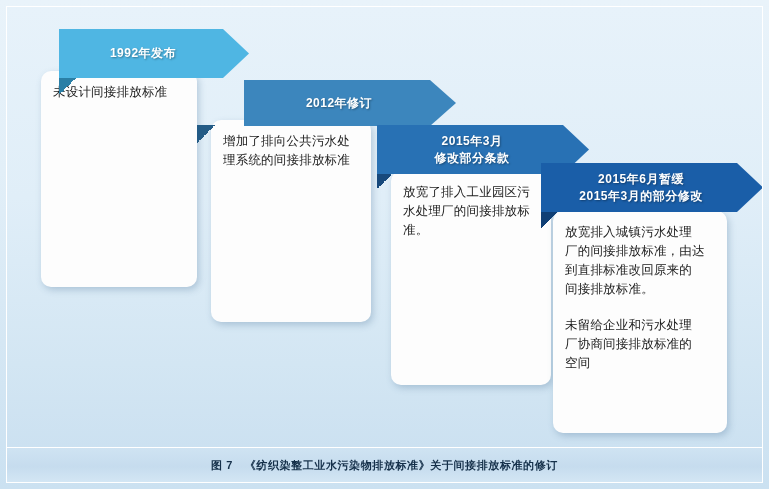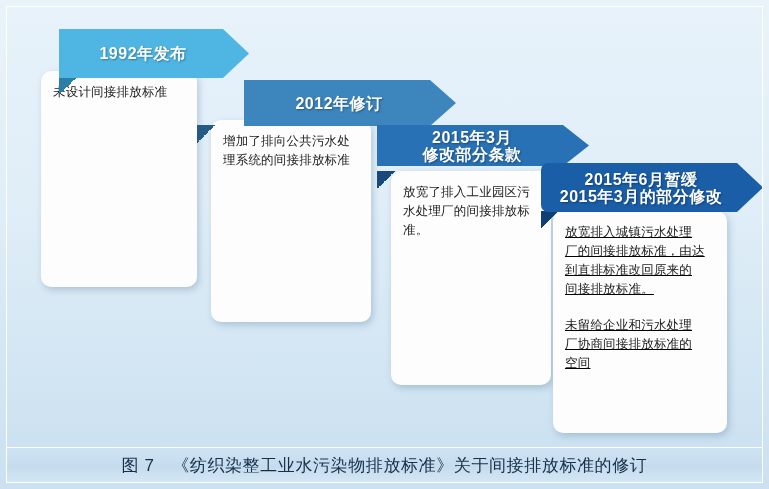--- a/index.html
+++ b/index.html
@@ -78,21 +78,21 @@
   .banner {
     position: relative;
     width: 100%;
     height: 100%;
     display: flex;
     align-items: center;
     justify-content: center;
     box-sizing: border-box;
     color: #ffffff;
     font-weight: bold;
-    font-size: 16px;
+    font-size: 12px;
     line-height: 17px;
     text-align: center;
     text-shadow: 1px 1px 2px rgba(0, 0, 0, 0.35);
     letter-spacing: 0.5px;
     padding-right: 22px;
   }
   .banner-label { position: relative; z-index: 2; }
 
   
   .fold {
@@ -109,22 +109,22 @@
     right: 0;
     bottom: 0;
     height: 34px;
     background: linear-gradient(to bottom, #cfe3f2 0%, #c6dcee 55%, #d3e6f4 100%);
     border-top: 1px solid #ffffff;
     display: flex;
     align-items: center;
     justify-content: center;
   }
   .caption-text {
-    font-size: 17px;
-    font-weight: normal;
+    font-size: 11px;
+    font-weight: bold;
     color: #15304a;
     letter-spacing: 0.6px;
     white-space: pre;
   }
 </style>
 </head>
 <body>
 
 <div class="figure-frame">
   <div class="figure-inner">
@@ -170,46 +170,46 @@
         <div class="panel" style="left:384px; top:164px; width:160px; height:214px;">
           <div class="panel-inner">
             <p class="para">放宽了排入工业园区污
 水处理厂的间接排放标
 准。</p>
           </div>
         </div>
 
         <div class="fold" style="left:370px; top:164px; background:linear-gradient(135deg,#17497c 0%,#17497c 50%,transparent 50%);"></div>
 
-        <div class="banner-wrap" style="left:370px; top:118px; width:212px; height:41px;">
+        <div class="banner-wrap" style="left:370px; top:118px; width:212px; height:49px;">
           <div class="banner" style="background:#2871b4; clip-path:polygon(0 0, calc(100% - 26px) 0, 100% 50%, calc(100% - 26px) 100%, 0 100%); white-space:pre-line;">
             <span class="banner-label">2015年3月
 修改部分条款</span>
           </div>
         </div>
       </div>
 
       <div class="step">
 
-        <div class="panel" style="left:546px; top:204px; width:174px; height:222px;text-decoration:underline;">
+        <div class="panel" style="left:546px; top:204px; width:174px; height:222px;">
           <div class="panel-inner">
             <p class="para">放宽排入城镇污水处理
 厂的间接排放标准，由达
 到直排标准改回原来的
 间接排放标准。</p>
             <p class="para">未留给企业和污水处理
 厂协商间接排放标准的
 空间</p>
           </div>
         </div>
 
         <div class="fold" style="left:534px; top:204px; background:linear-gradient(135deg,#103f75 0%,#103f75 50%,transparent 50%);"></div>
 
         <div class="banner-wrap" style="left:534px; top:156px; width:222px; height:49px;">
-          <div class="banner" style="background:#1a5ea8; clip-path:polygon(0 0, calc(100% - 26px) 0, 100% 50%, calc(100% - 26px) 100%, 0 100%); white-space:pre-line;border-radius:7px;">
+          <div class="banner" style="background:#1a5ea8; clip-path:polygon(0 0, calc(100% - 26px) 0, 100% 50%, calc(100% - 26px) 100%, 0 100%); white-space:pre-line;">
             <span class="banner-label">2015年6月暂缓
 2015年3月的部分修改</span>
           </div>
         </div>
       </div>
 
     </div>
 
     <div class="caption-band">
       <span class="caption-text">图 7　《纺织染整工业水污染物排放标准》关于间接排放标准的修订</span>

